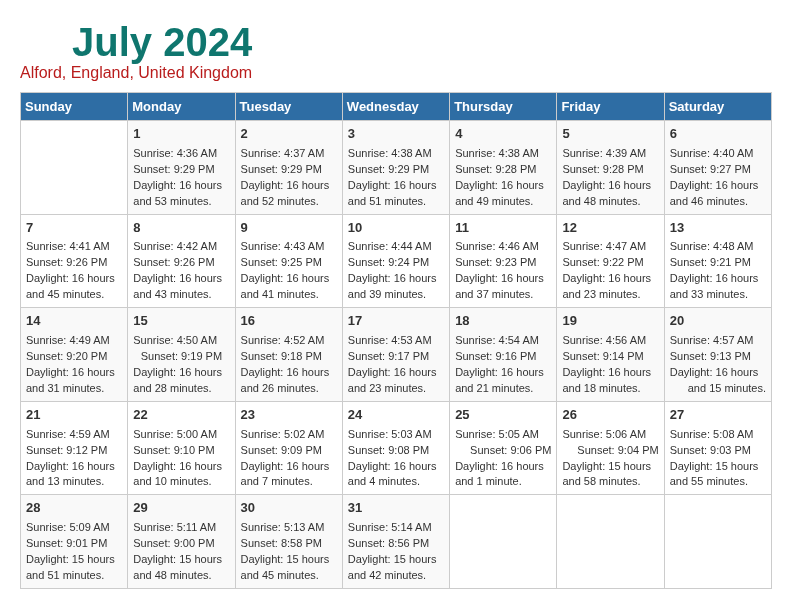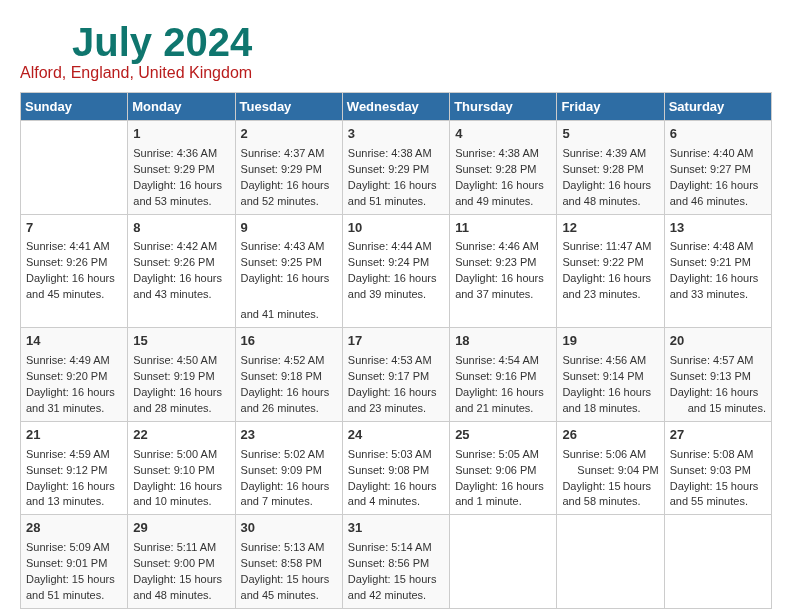--- a/index.html
+++ b/index.html
@@ -173,39 +173,39 @@
           <span style="display: block;">Sunrise: 4:42 AM</span>
           <span style="display: block;">Sunset: 9:26 PM</span>
           <span style="display: block;">Daylight: 16 hours</span>
           <span style="display: block;">and 43 minutes.</span>
         </td>
         <td>
           <span class="day-num">9</span>
           <span style="display: block;">Sunrise: 4:43 AM</span>
           <span style="display: block;">Sunset: 9:25 PM</span>
           <span style="display: block;">Daylight: 16 hours</span>
-          <span style="display: block; margin-top: 20px;">and 41 minutes.</span>
+          <span style="display: block;">and 41 minutes.</span>
         </td>
         <td>
           <span class="day-num">10</span>
           <span style="display: block;">Sunrise: 4:44 AM</span>
           <span style="display: block;">Sunset: 9:24 PM</span>
           <span style="display: block;">Daylight: 16 hours</span>
           <span style="display: block;">and 39 minutes.</span>
         </td>
         <td>
           <span class="day-num">11</span>
           <span style="display: block;">Sunrise: 4:46 AM</span>
           <span style="display: block;">Sunset: 9:23 PM</span>
           <span style="display: block;">Daylight: 16 hours</span>
           <span style="display: block;">and 37 minutes.</span>
         </td>
         <td>
           <span class="day-num">12</span>
-          <span style="display: block;">Sunrise: 11:47 AM</span>
+          <span style="display: block;">Sunrise: 4:47 AM</span>
           <span style="display: block;">Sunset: 9:22 PM</span>
           <span style="display: block;">Daylight: 16 hours</span>
           <span style="display: block;">and 23 minutes.</span>
         </td>
         <td>
           <span class="day-num">13</span>
           <span style="display: block;">Sunrise: 4:48 AM</span>
           <span style="display: block;">Sunset: 9:21 PM</span>
           <span style="display: block;">Daylight: 16 hours</span>
           <span style="display: block;">and 33 minutes.</span>
@@ -215,21 +215,21 @@
         <td>
           <span class="day-num">14</span>
           <span style="display: block;">Sunrise: 4:49 AM</span>
           <span style="display: block;">Sunset: 9:20 PM</span>
           <span style="display: block;">Daylight: 16 hours</span>
           <span style="display: block;">and 31 minutes.</span>
         </td>
         <td>
           <span class="day-num">15</span>
           <span style="display: block;">Sunrise: 4:50 AM</span>
-          <span style="display: block;">Sunset: 9:19 PM</span>
+          <span style="display: block; text-align: center;">Sunset: 9:19 PM</span>
           <span style="display: block;">Daylight: 16 hours</span>
           <span style="display: block;">and 28 minutes.</span>
         </td>
         <td>
           <span class="day-num">16</span>
           <span style="display: block;">Sunrise: 4:52 AM</span>
           <span style="display: block;">Sunset: 9:18 PM</span>
           <span style="display: block;">Daylight: 16 hours</span>
           <span style="display: block;">and 26 minutes.</span>
         </td>
@@ -287,21 +287,21 @@
         <td>
           <span class="day-num">24</span>
           <span style="display: block;">Sunrise: 5:03 AM</span>
           <span style="display: block;">Sunset: 9:08 PM</span>
           <span style="display: block;">Daylight: 16 hours</span>
           <span style="display: block;">and 4 minutes.</span>
         </td>
         <td>
           <span class="day-num">25</span>
           <span style="display: block;">Sunrise: 5:05 AM</span>
-          <span style="display: block;">Sunset: 9:06 PM</span>
+          <span style="display: block; text-align: right;">Sunset: 9:06 PM</span>
           <span style="display: block;">Daylight: 16 hours</span>
           <span style="display: block;">and 1 minute.</span>
         </td>
         <td>
           <span class="day-num">26</span>
           <span style="display: block;">Sunrise: 5:06 AM</span>
           <span style="display: block; text-align: right;">Sunset: 9:04 PM</span>
           <span style="display: block;">Daylight: 15 hours</span>
           <span style="display: block;">and 58 minutes.</span>
         </td>

